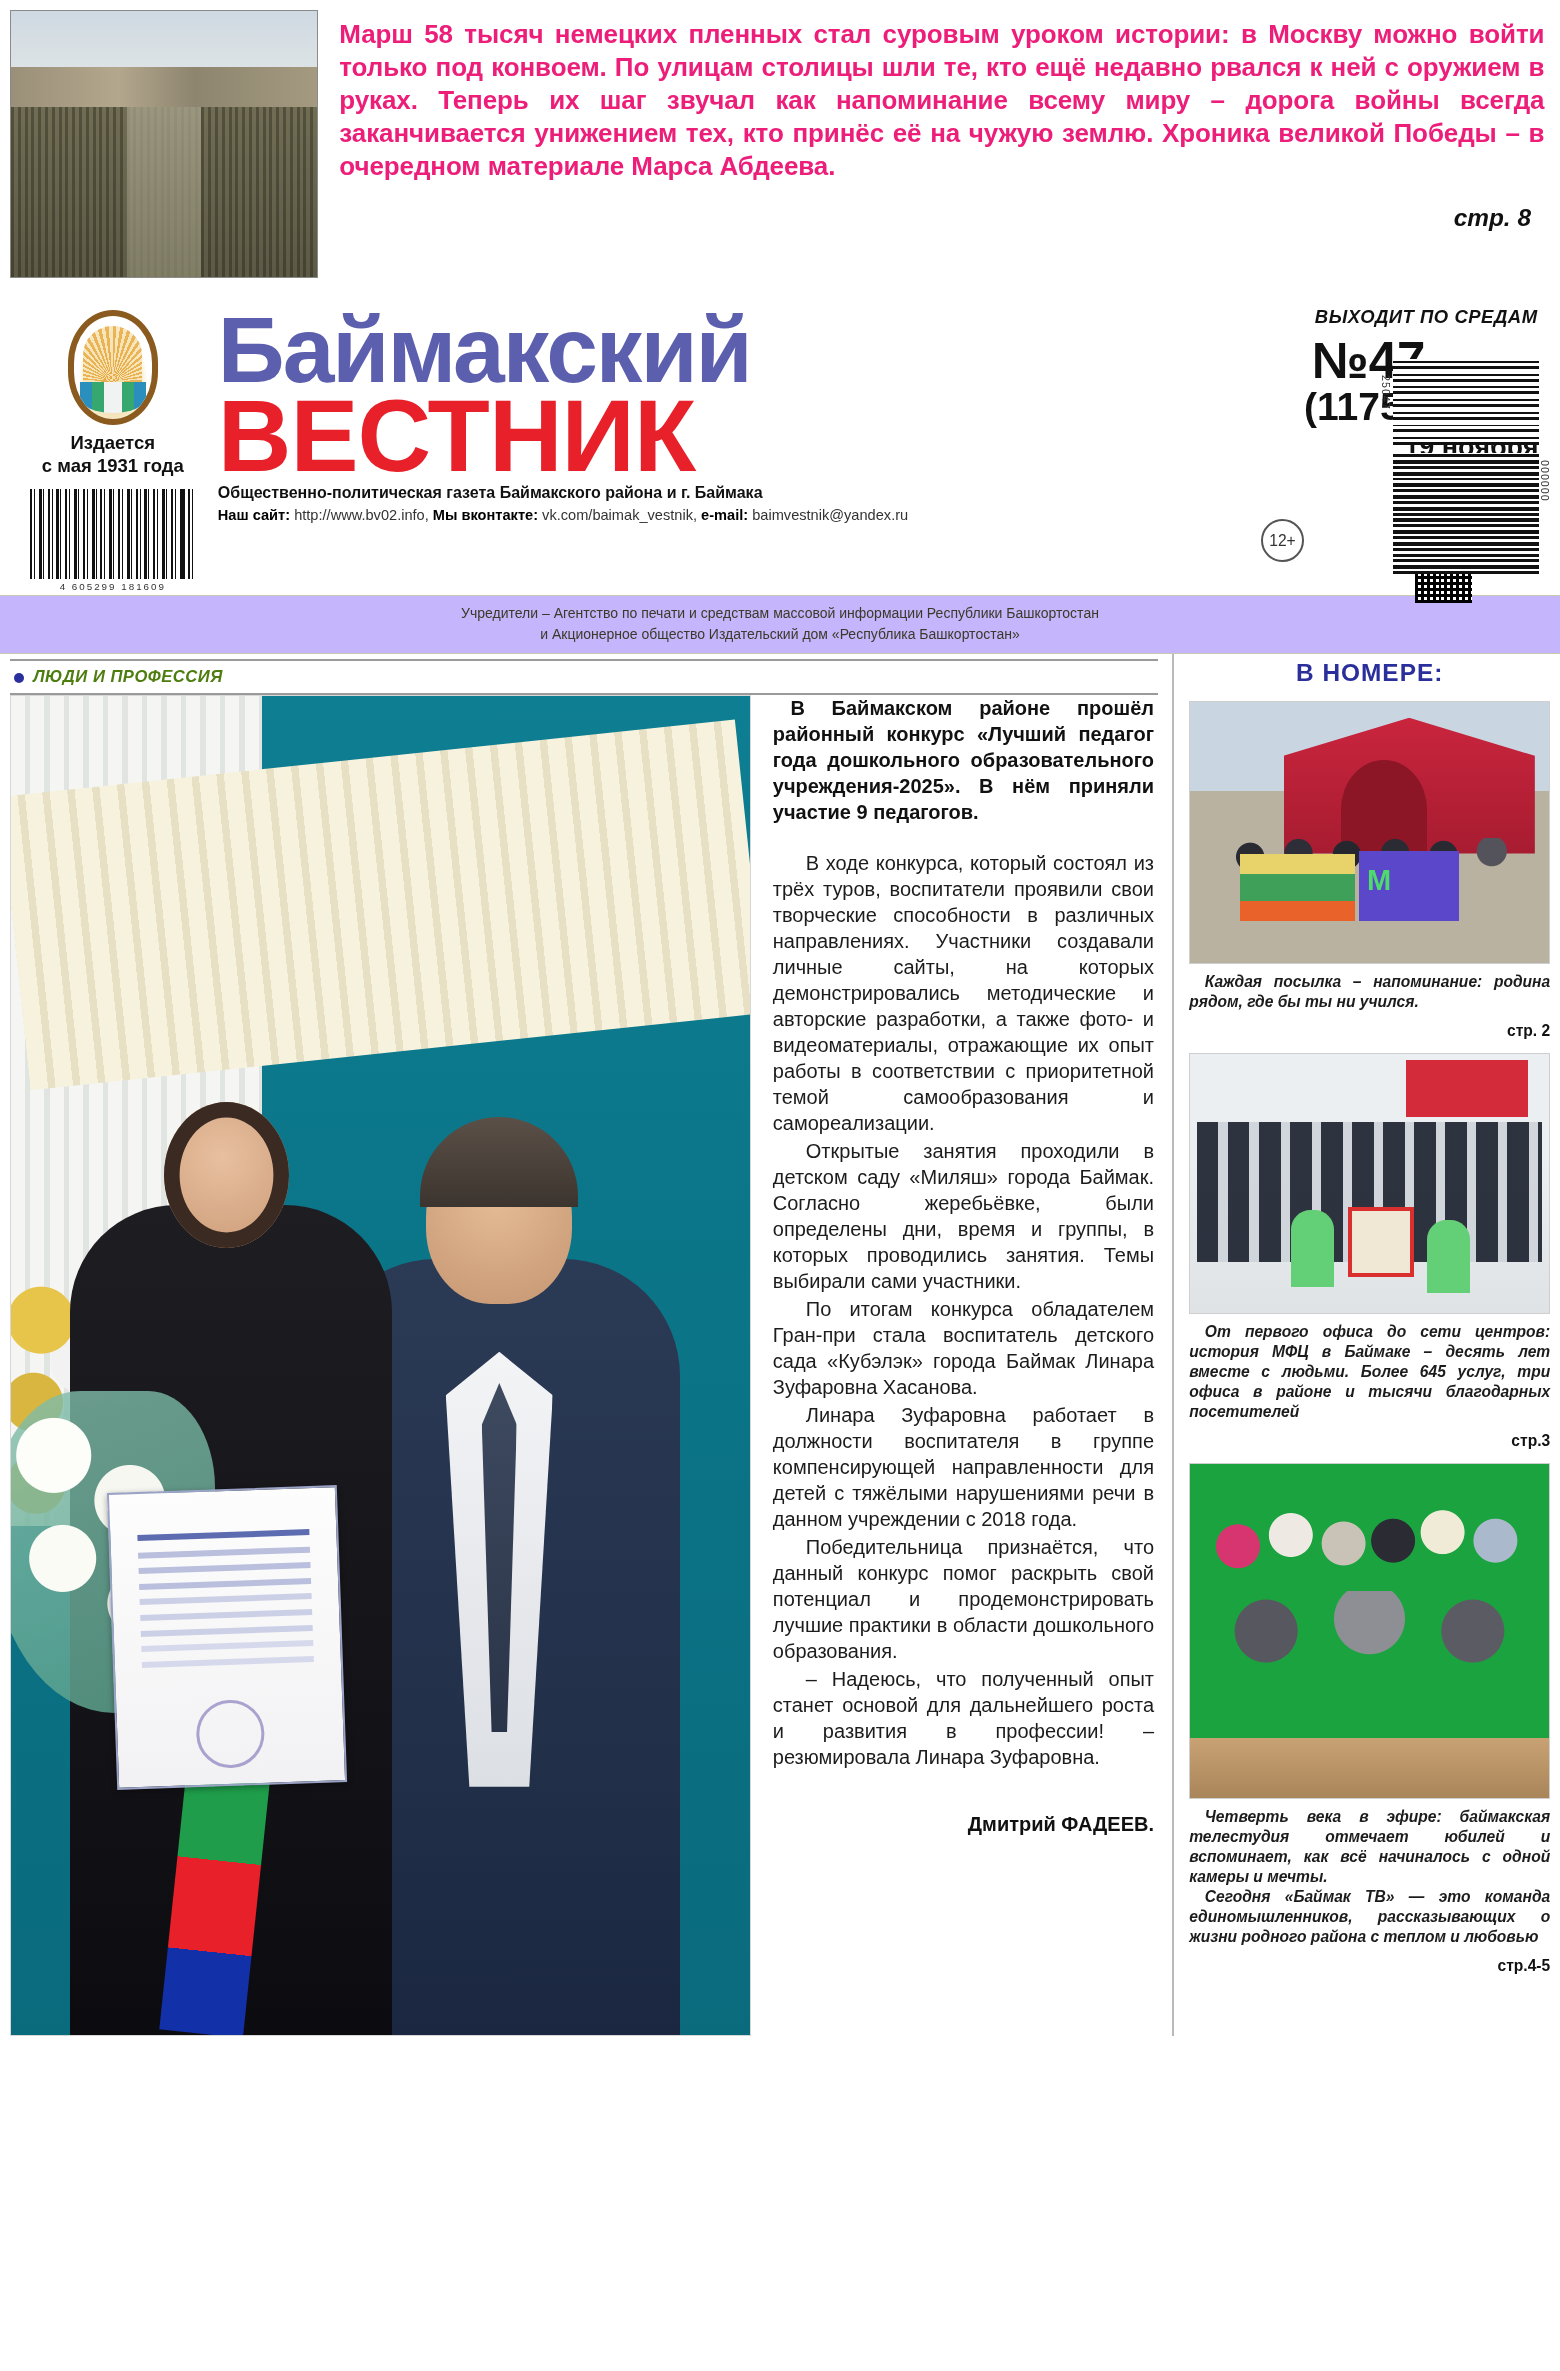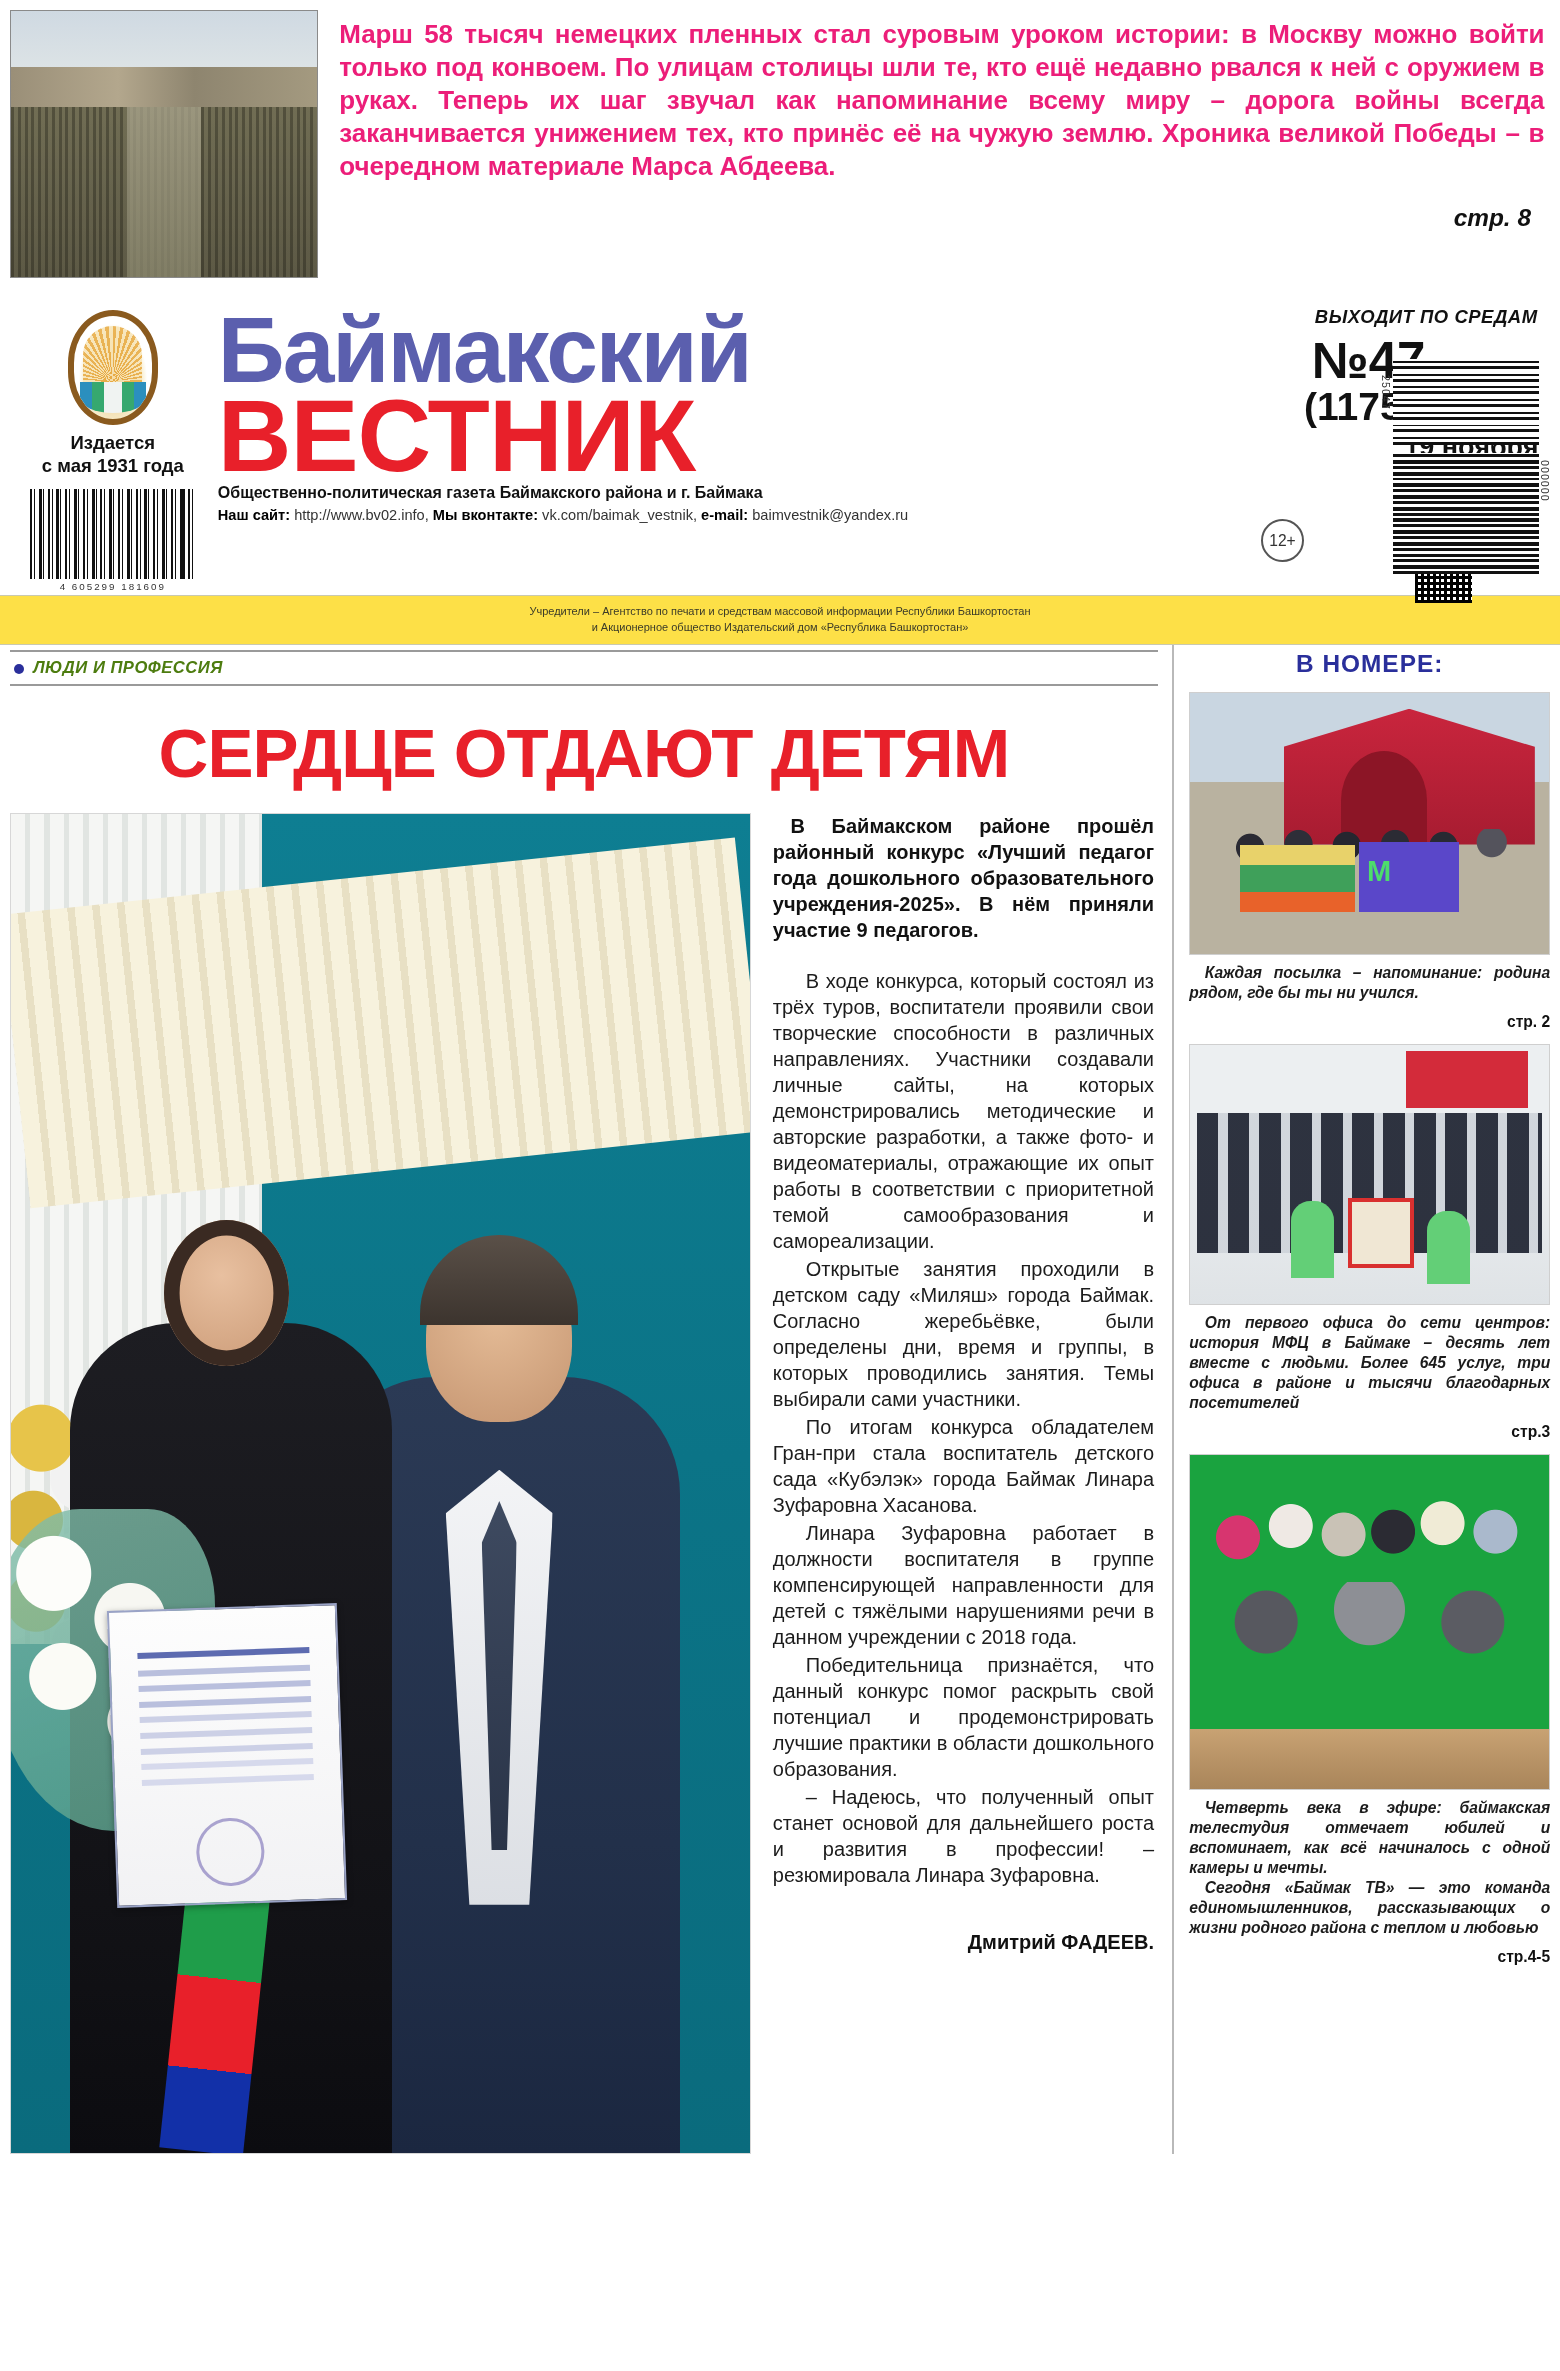--- a/index.html
+++ b/index.html
@@ -259,25 +259,25 @@
   }
   .bc-num-v2 {
     position:absolute; right:-12.7px; top:101px;
     font-size: 10.7px; color:#333;
     writing-mode: vertical-rl;
     letter-spacing: 1px;
   }
 
   
   .founders {
-    background: #fde047;
+    background: #c4b5fd;
     border-top: 1px solid #c9c9b0;
     border-bottom: 1px solid #c9c9b0;
     text-align: center;
-    font-size: 11px;
+    font-size: 14px;
     color: #3a3a28;
     line-height: 1.5;
     padding: 6.8px 0 7.8px;
   }
 
   
   .content {
     display: flex;
     padding: 0 9.8px;
     box-sizing: border-box;
@@ -644,21 +644,20 @@
 <div class="content">
 
   <div class="left-col">
 
     <div class="rubric-bar">
       <span class="rubric">
         <span class="dot"></span><span>ЛЮДИ И ПРОФЕССИЯ</span>
       </span>
     </div>
 
-    <div class="headline">СЕРДЦЕ ОТДАЮТ ДЕТЯМ</div>
 
     <div class="article">
 
       <div class="article-photo">
         <div class="ap-wall"></div>
         <div class="ap-curtain-left"></div>
         <div class="ap-drape"></div>
         <div class="ap-balloons"></div>
         <div class="ap-man">
           <div class="ap-man-head"></div>

